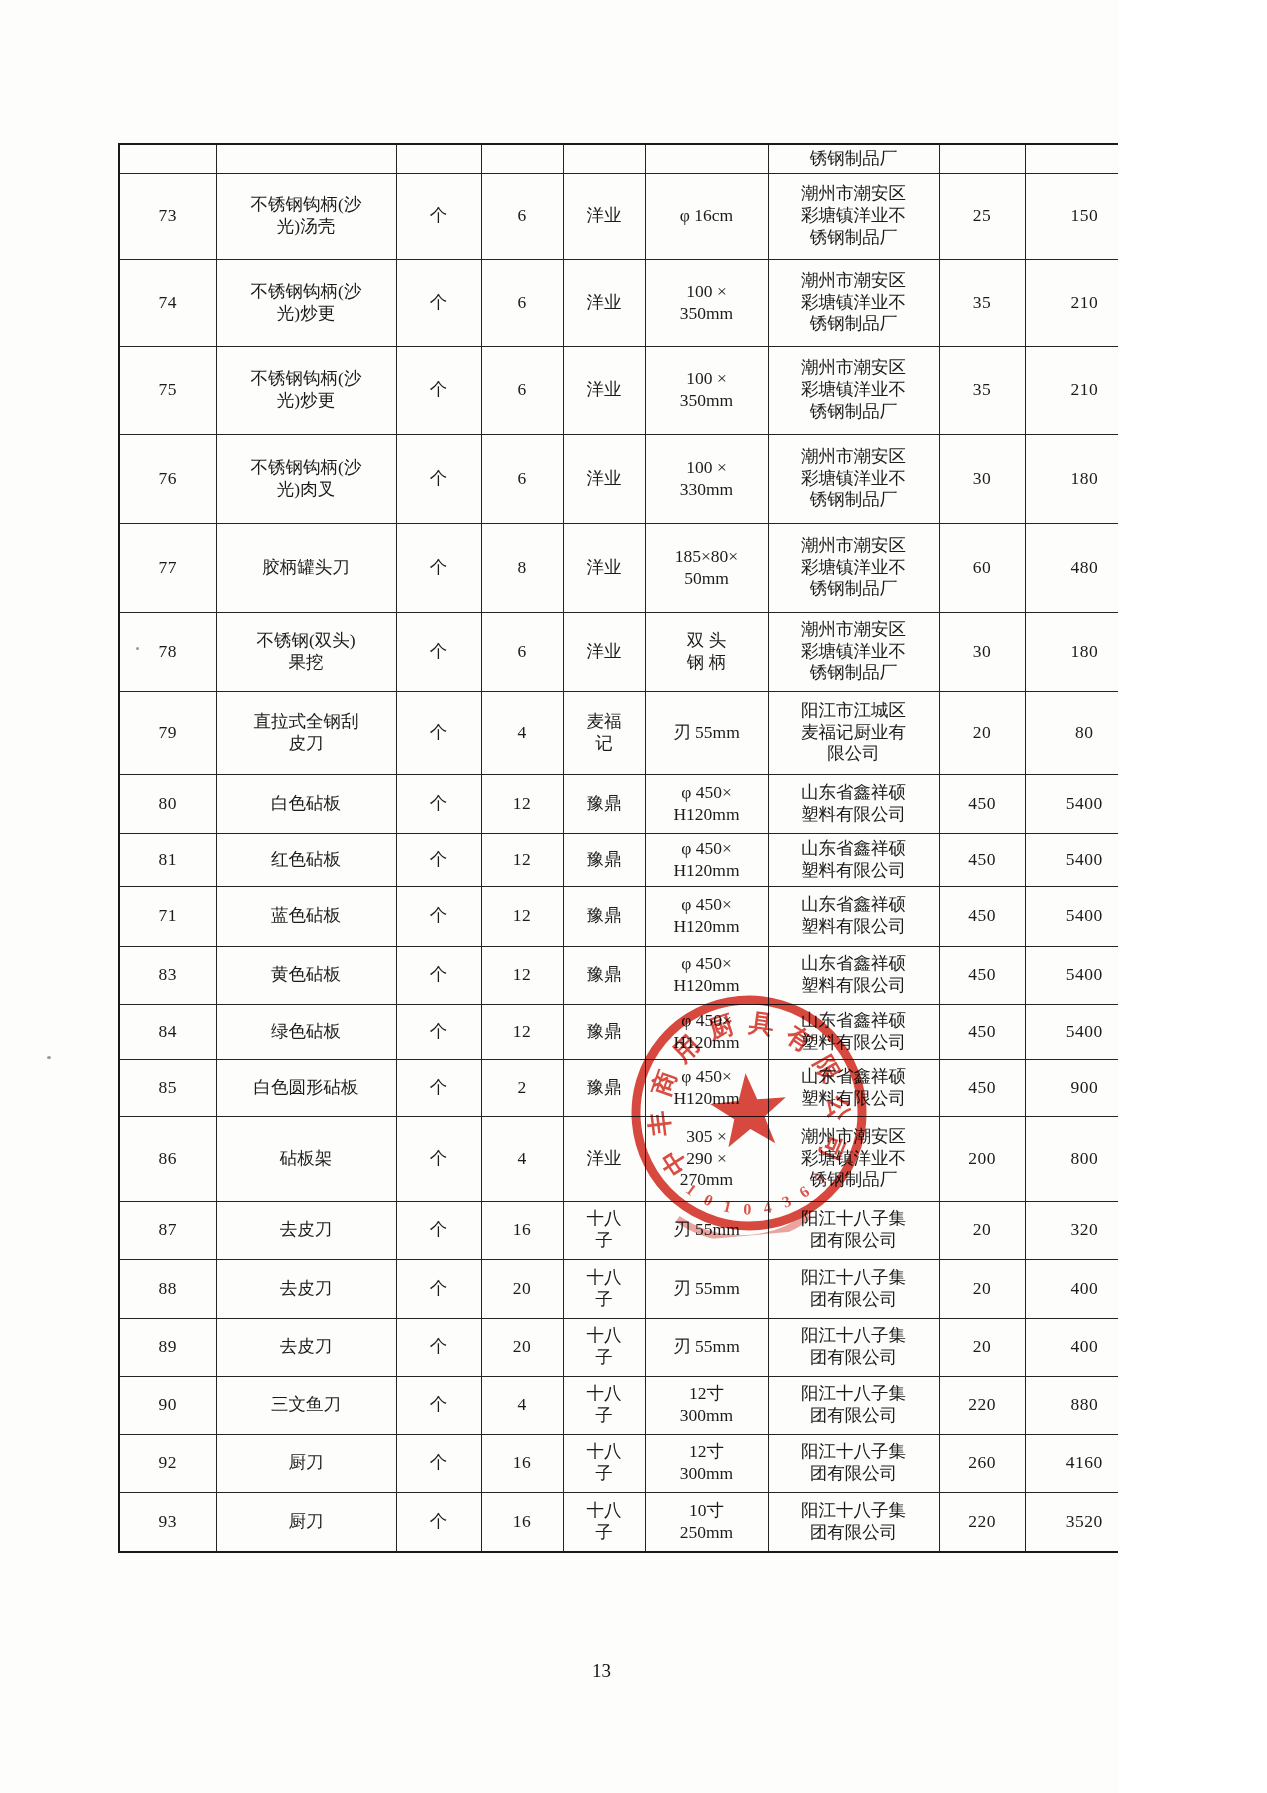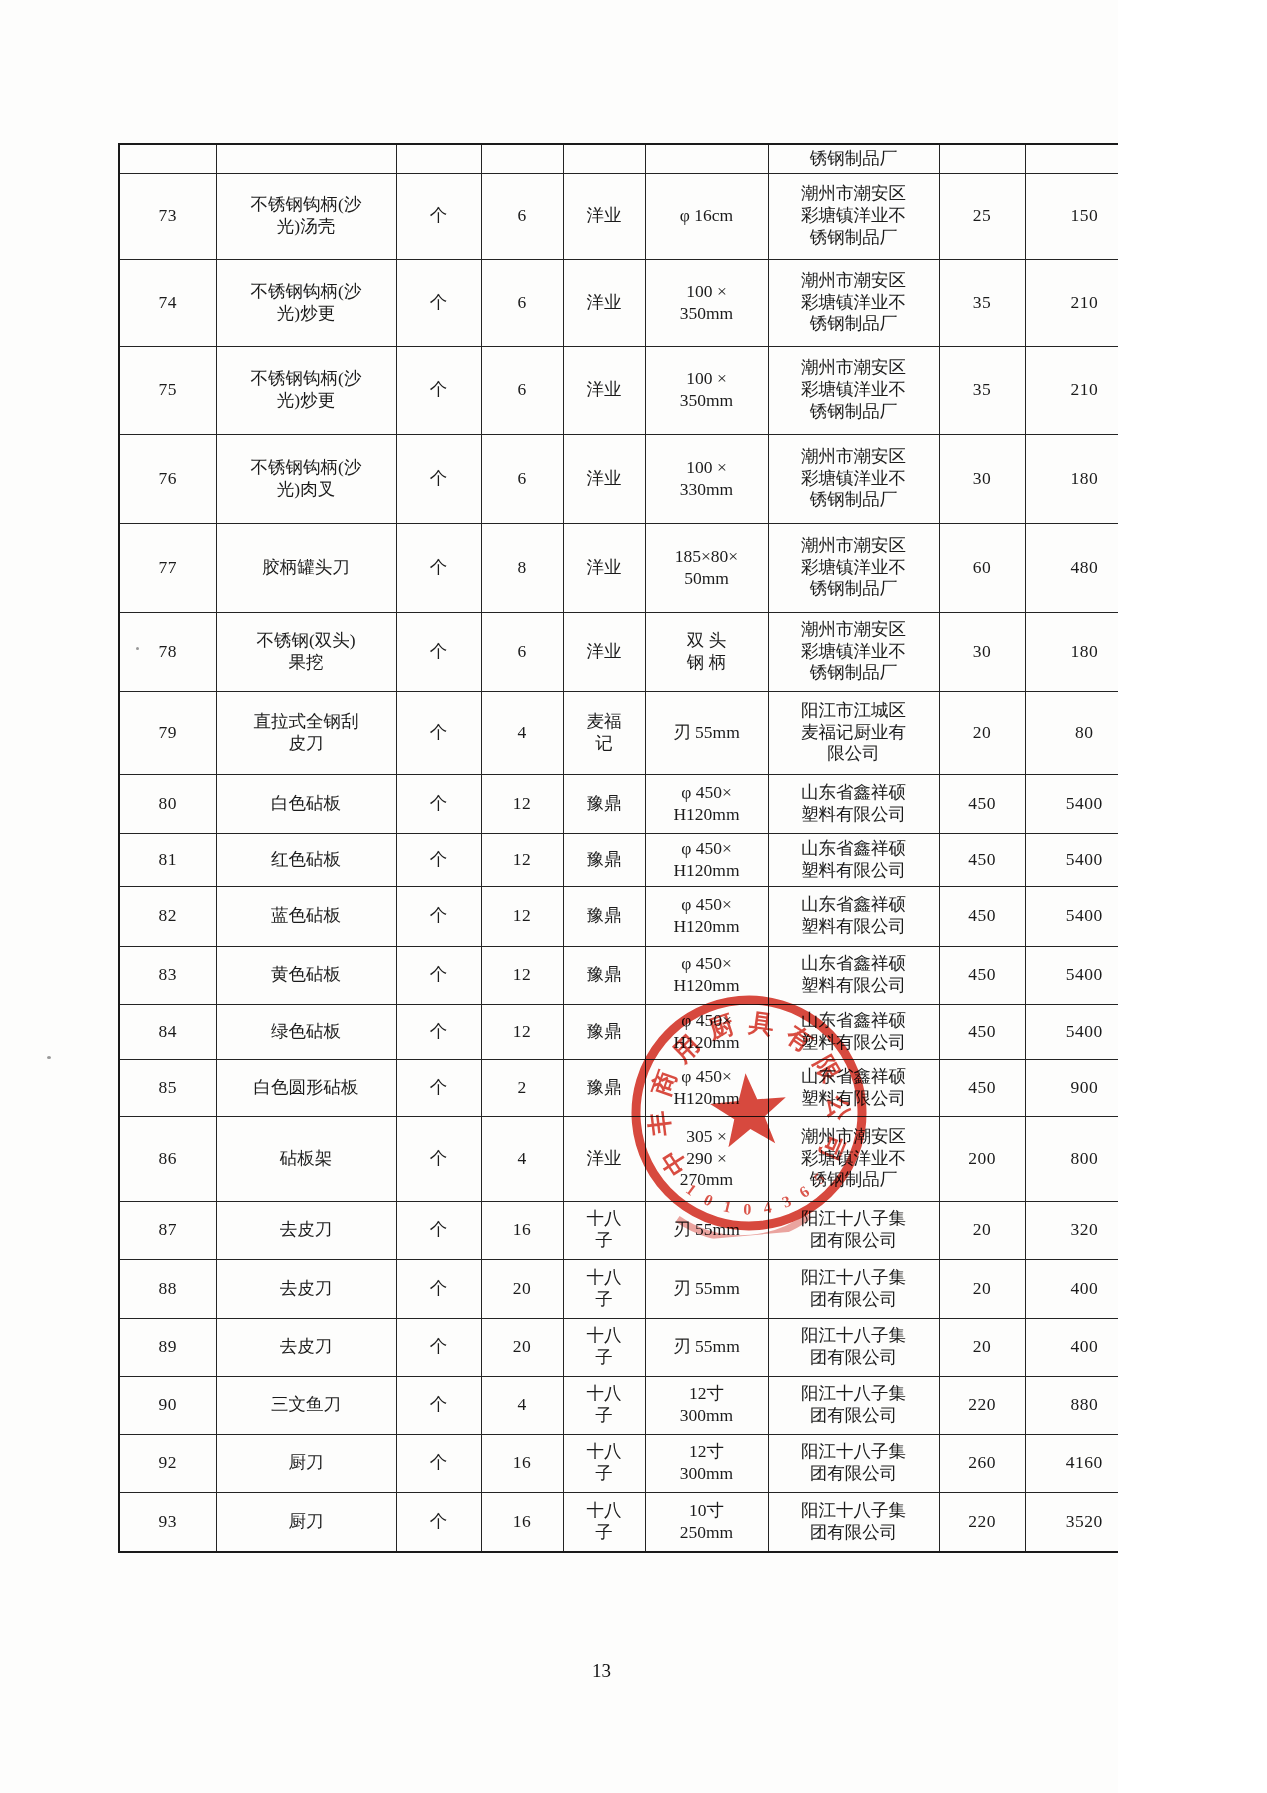--- a/index.html
+++ b/index.html
@@ -196,21 +196,21 @@
           <td class="c-qty">12</td>
           <td class="c-brand">豫鼎</td>
           <td class="c-spec">φ 450×
 H120mm</td>
           <td class="c-mfr">山东省鑫祥硕
 塑料有限公司</td>
           <td class="c-price">450</td>
           <td class="c-total">5400</td>
         </tr>
         <tr style="height: 60px;">
-          <td class="c-no">82</td>
+          <td class="c-no">71</td>
           <td class="c-name">蓝色砧板</td>
           <td class="c-unit">个</td>
           <td class="c-qty">12</td>
           <td class="c-brand">豫鼎</td>
           <td class="c-spec">φ 450×
 H120mm</td>
           <td class="c-mfr">山东省鑫祥硕
 塑料有限公司</td>
           <td class="c-price">450</td>
           <td class="c-total">5400</td>

